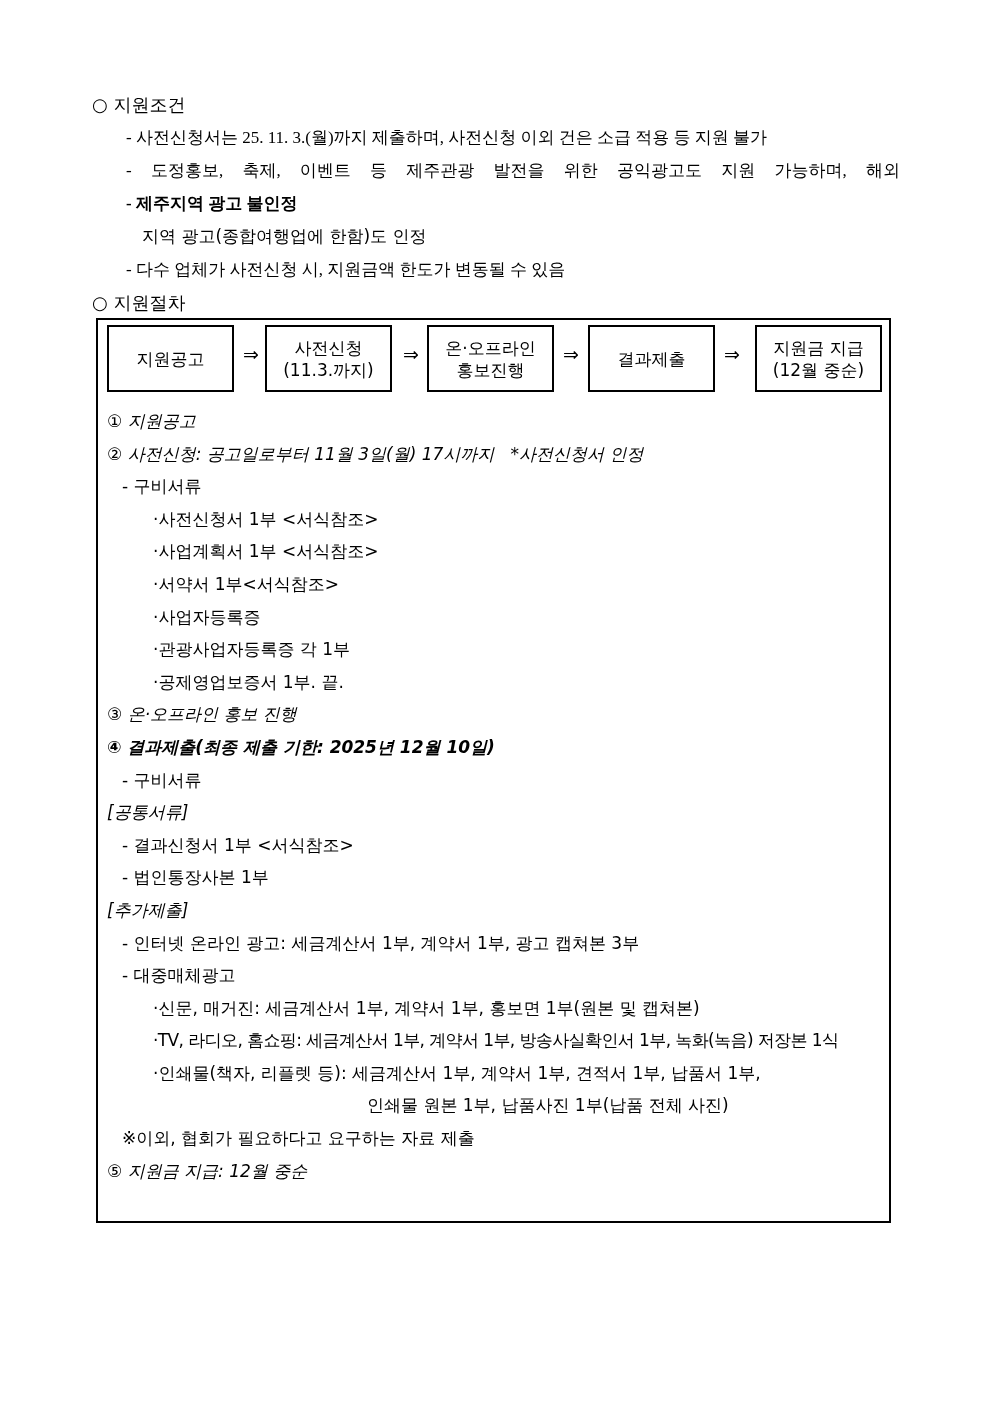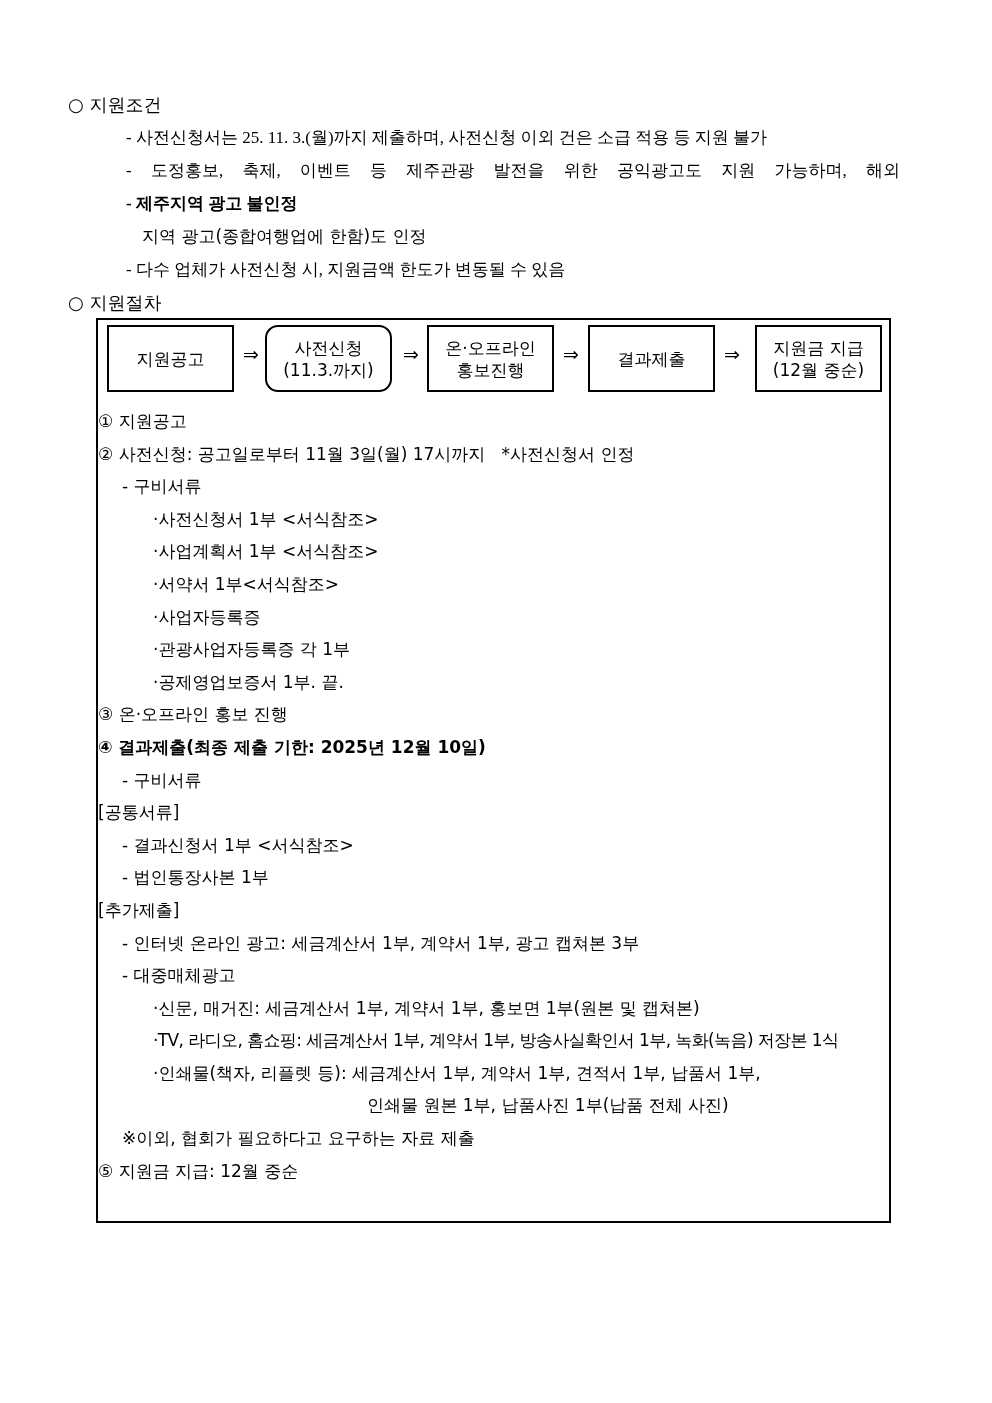--- a/index.html
+++ b/index.html
@@ -8,50 +8,50 @@
     width:992px;height:1403px;
     background:#ffffff;
     color:#000000;
     font-family:"DejaVu Sans",sans-serif;
     font-size:17px;
     overflow:hidden;
   }
   
   .conditions{position:absolute;left:0;top:88px;width:992px;}
   .crow{line-height:33px;white-space:pre-wrap;padding-right:92px;}
-  .crow.h{padding-left:68px;font-size:18px;}
+  .crow.h{padding-left:92px;font-size:18px;}
   .crow.d1{padding-left:126px;font-family:Liberation Serif, serif;}
   .crow.w{padding-left:142px;}
   .crow.just{white-space:normal;text-align:justify;text-align-last:justify;}
   .bold{font-weight:bold;}
   
   .proc-box{
     position:absolute;left:96px;top:318px;
     width:795px;height:905px;
     border:2px solid #000;
     box-sizing:border-box;
   }
   
   .flow-row{position:absolute;left:0;top:0;width:100%;height:72px;}
   .fc-box{
     position:absolute;top:5px;height:67px;width:127px;
     border:2px solid #000;box-sizing:border-box;
     display:flex;flex-direction:column;justify-content:center;align-items:center;
     text-align:center;line-height:22px;font-size:17px;
   }
-  .fc-1{left:9px;justify-content:center;}  .fc-2{left:167px;border-radius:13px;} .fc-3{left:329px;} .fc-4{left:490px;} .fc-5{left:657px;}
+  .fc-1{left:9px;justify-content:center;}  .fc-2{left:167px;} .fc-3{left:329px;} .fc-4{left:490px;} .fc-5{left:657px;}
   .fc-arrow{
     position:absolute;top:22px;width:30px;text-align:center;
     font-size:19px;line-height:24px;
   }
   .ar-1{left:138px;} .ar-2{left:298px;} .ar-3{left:458px;} .ar-4{left:619px;}
   
   .proc-rows{position:absolute;left:0;top:85px;width:100%;}
   .prow{line-height:32.6px;white-space:pre-wrap;}
-  .prow.a{}
+  .prow.a{padding-left:9px;font-style:italic;}
   .prow.b{padding-left:24px;}
   .prow.c{padding-left:43px;margin-left:12px;}
   .prow.f{padding-left:269px;}
   .prow.tight{letter-spacing:-0.6px;}
 </style>
 </head>
 <body>
 
 <div class="page">
 

